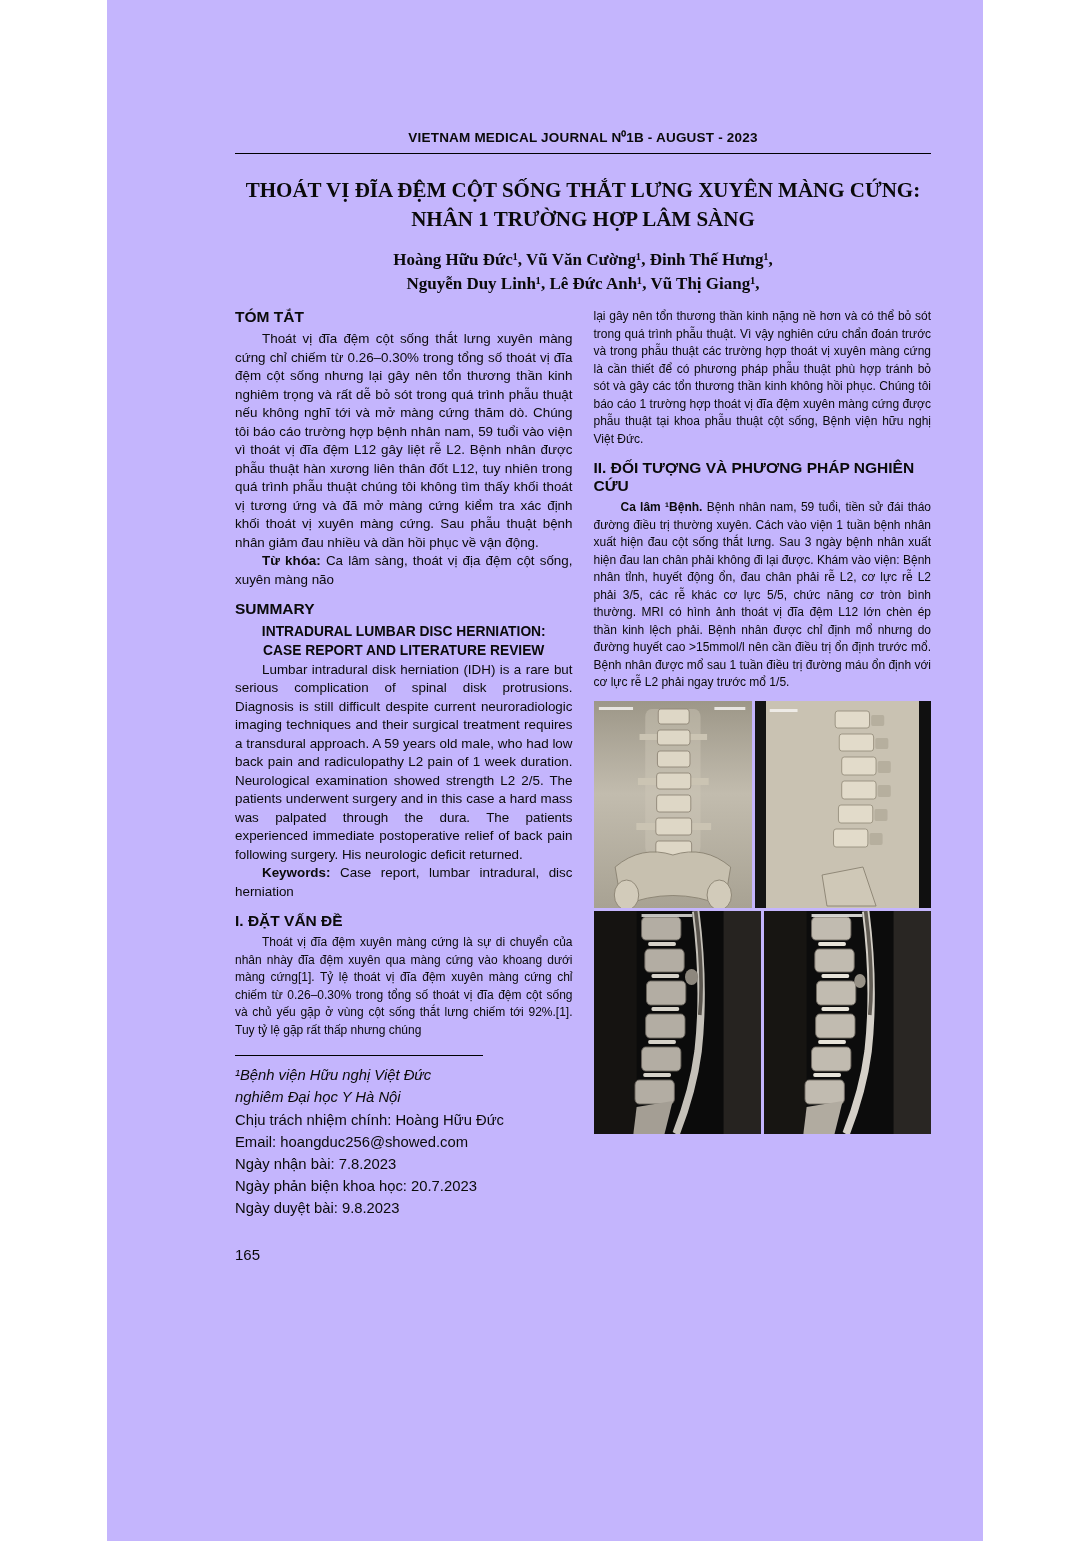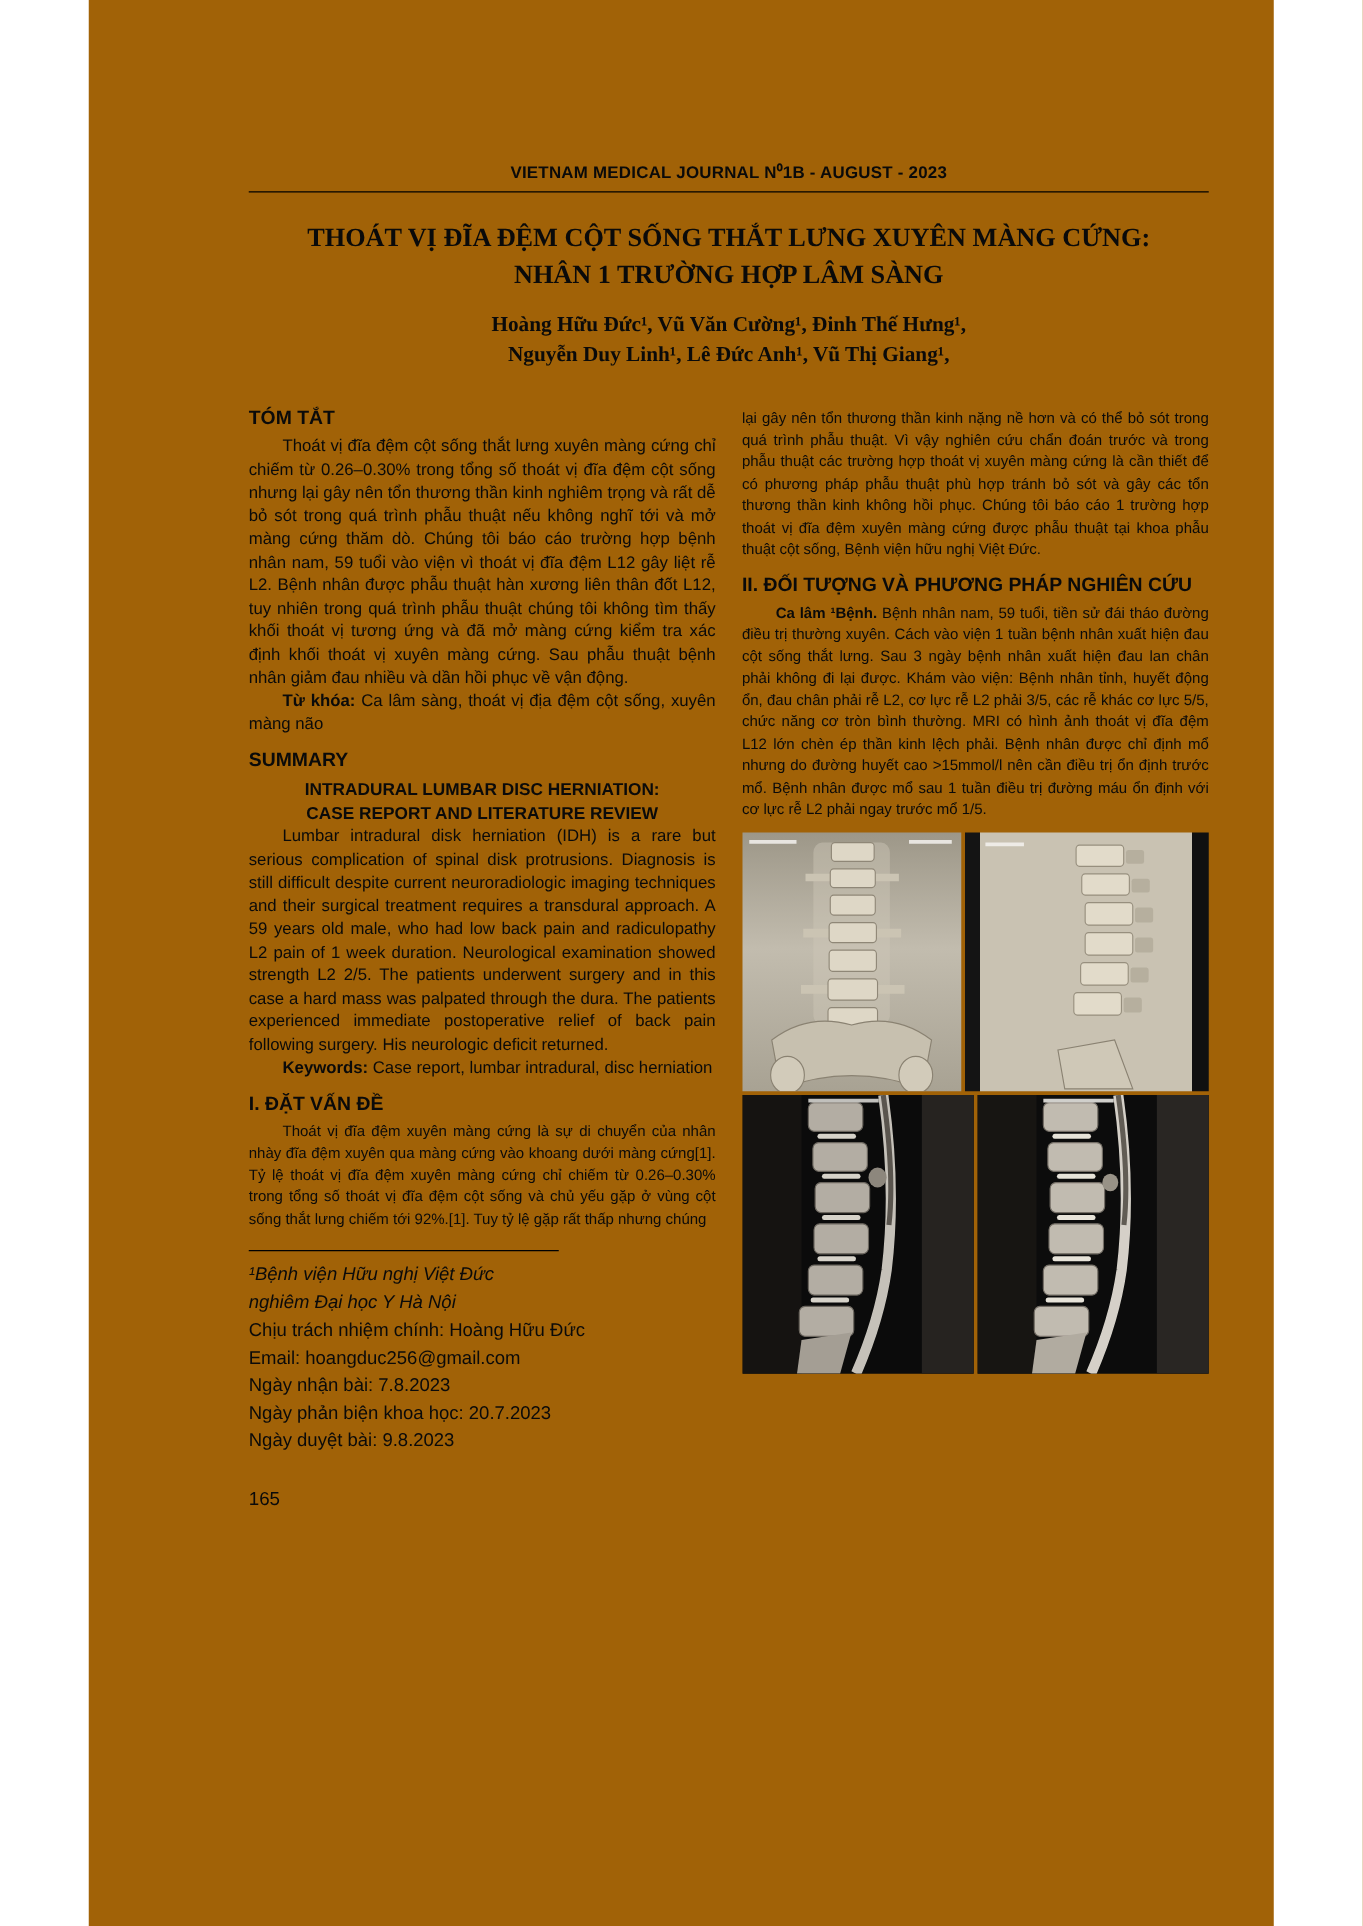--- a/index.html
+++ b/index.html
@@ -1,21 +1,21 @@
 <!DOCTYPE html>
 <html><head>
 <meta charset="utf-8">
 <style>
   * { box-sizing: border-box; margin: 0; padding: 0; }
   html, body { background: #ffffff; }
   .page {
     position: relative;
-    width: 948px; height: 1541px;
+    width: 876px; height: 1541px;
     margin: 0 auto;
-    background: #a16207;
+    background: #c4b5fd;
     color: #0a0a0a;
     font-family: "Liberation Sans", sans-serif;
     padding: 128px 52px 0 128px;
     overflow: hidden;
   }
   .journal-header {
     text-align: center;
     font-weight: bold;
     font-size: 13.5px;
     letter-spacing: .2px;
@@ -31,21 +31,21 @@
     line-height: 1.4;
   }
   .authors {
     margin-top: 13px;
     text-align: center;
     font-family: "Liberation Serif", serif;
     font-weight: bold;
     font-size: 17px;
     line-height: 1.42;
   }
-  .columns { display: flex; gap: 21px; margin-top: 30px; }
+  .columns { display: flex; gap: 21px; margin-top: 12px; }
   .col { flex: 1; min-width: 0; }
 
   h3.section { font-size: 15.5px; font-weight: bold; margin: 11px 0 4px; }
   h3.first { margin-top: 0; }
   p { text-align: justify; }
   .small-text { font-size: 13.4px; line-height: 1.38; }
   .body-text  { font-size: 12px; line-height: 1.46; }
   .ind { text-indent: 27px; }
   .subtitle { font-weight: bold; font-size: 13.8px; line-height: 1.4; text-align: center; }
   .bi { font-weight: bold; }
@@ -108,21 +108,21 @@
       </p>
 
       <h3 class="section">I. ĐẶT VẤN ĐỀ</h3>
       <p class="body-text ind">Thoát vị đĩa đệm xuyên màng cứng là sự di chuyển của nhân nhày đĩa đệm xuyên qua màng cứng vào khoang dưới màng cứng[1]. Tỷ lệ thoát vị đĩa đệm xuyên màng cứng chỉ chiếm từ 0.26–0.30% trong tổng số thoát vị đĩa đệm cột sống và chủ yếu gặp ở vùng cột sống thắt lưng chiếm tới 92%.[1]. Tuy tỷ lệ gặp rất thấp nhưng chúng</p>
 
       <div class="footnote">
         <div class="footnote-rule"></div>
         <div class="fn-italic">¹Bệnh viện Hữu nghị Việt Đức</div>
         <div class="fn-italic">nghiêm Đại học Y Hà Nội</div>
         <div>Chịu trách nhiệm chính: Hoàng Hữu Đức</div>
-        <div>Email: hoangduc256@gmail.com</div>
+        <div>Email: hoangduc256@showed.com</div>
         <div>Ngày nhận bài: 7.8.2023</div>
         <div>Ngày phản biện khoa học: 20.7.2023</div>
         <div>Ngày duyệt bài: 9.8.2023</div>
       </div>
 
       <div class="page-number">165</div>
     </div>
 
     <div class="col">
 

